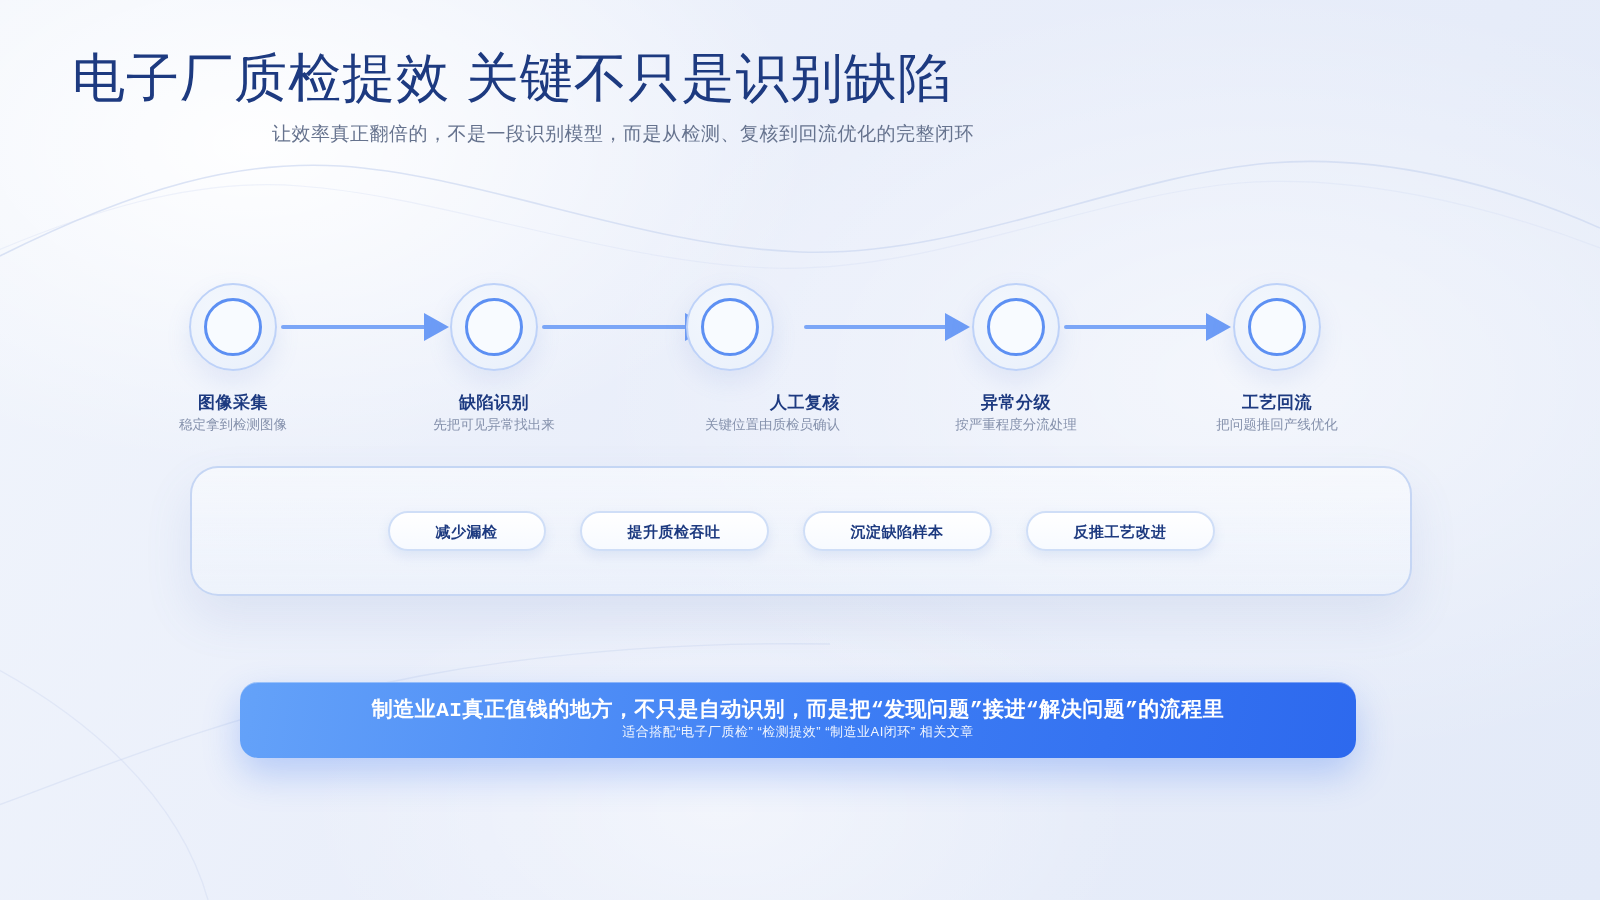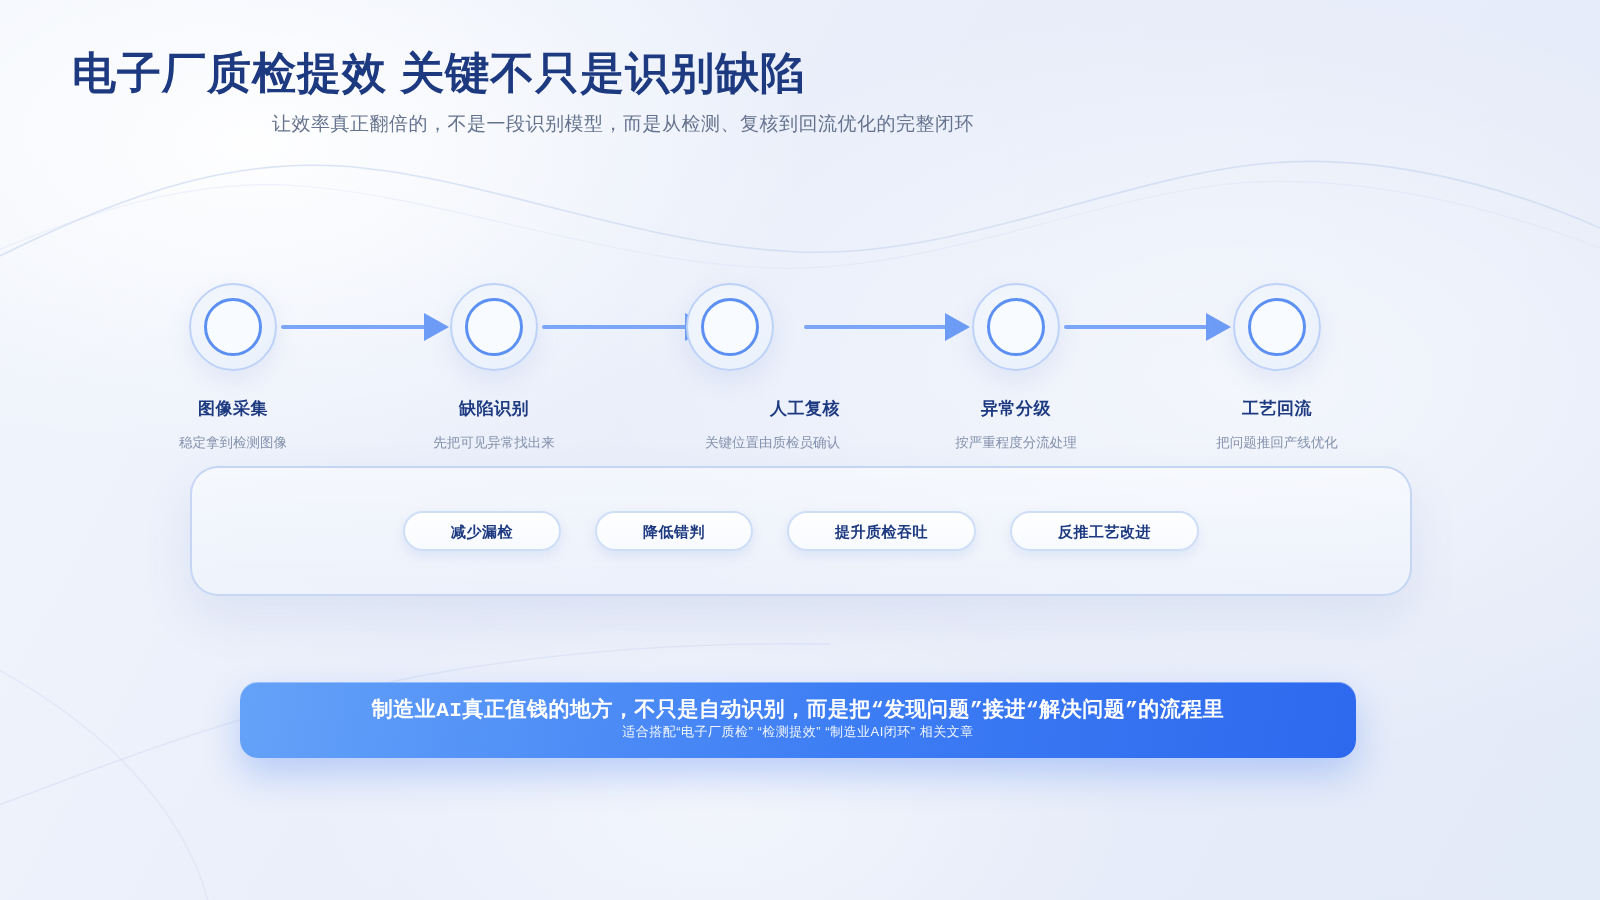--- a/index.html
+++ b/index.html
@@ -15,21 +15,21 @@
       radial-gradient(900px 520px at 16% 16%, rgba(255,255,255,.95), rgba(255,255,255,0) 62%),
       radial-gradient(1100px 650px at 78% 42%, rgba(255,255,255,.55), rgba(255,255,255,0) 60%),
       radial-gradient(700px 400px at 45% 90%, rgba(255,255,255,.45), rgba(255,255,255,0) 60%),
       linear-gradient(118deg,#f1f5fc 0%,#e9eefa 45%,#e3eaf8 100%);
   }
   .bg-decor{position:absolute;left:0;top:0;width:1600px;height:900px;pointer-events:none;}
 
   
   .hd{position:absolute;left:72px;top:48px;width:1100px;}
   .hd h1{
-    margin:0;font-size:44px;line-height:1.15;font-weight:700;
+    margin:0;font-size:53px;line-height:1.15;font-weight:400;
     color:#1d3a80;letter-spacing:1px;
   }
   .hd p{
     margin:12px 0 0 2px;font-size:19px;color:#66738e;letter-spacing:.5px;text-align:center;
   }
 
   
   .step{position:absolute;top:283px;width:220px;text-align:center;}
   .node{
     width:88px;height:88px;margin:0 auto;border-radius:50%;
@@ -37,22 +37,22 @@
     background:radial-gradient(circle at 38% 32%, #f3f7fd, #e9f0fb);
     box-shadow:0 10px 24px rgba(110,140,210,.14);
     display:flex;align-items:center;justify-content:center;
     box-sizing:border-box;
   }
   .node .inner{
     width:58px;height:58px;border-radius:50%;
     border:3px solid #5d90f3;background:#f8fbff;
     box-sizing:border-box;
   }
-  .step-title{margin-top:26px;font-size:17px;font-weight:700;color:#1d3a80;letter-spacing:.5px;}
-  .step-desc{margin-top:14px;font-size:13.5px;color:#8591ac;}
+  .step-title{margin-top:20px;font-size:17px;font-weight:700;color:#1d3a80;letter-spacing:.5px;}
+  .step-desc{margin-top:2px;font-size:13.5px;color:#8591ac;}
 
   
   .arrow{position:absolute;top:313px;height:28px;}
   .arrow .shaft{
     position:absolute;left:0;top:12px;height:4px;border-radius:2px;
     background:#7ba6f7;
   }
   .arrow .head{
     position:absolute;top:0;width:0;height:0;
     border-top:14px solid transparent;
@@ -170,22 +170,22 @@
           <div class="inner"></div>
         </div>
       <div class="step-title">工艺回流</div>
       <div class="step-desc">把问题推回产线优化</div>
     </div>
 
   </div>
 
   <div class="benefits">
     <div class="pill">减少漏检</div>
-    <div class="pill">降低错判</div>
     <div class="pill">提升质检吞吐</div>
+    <div class="pill">沉淀缺陷样本</div>
     <div class="pill">反推工艺改进</div>
   </div>
 
   <div class="banner">
     <div class="headline">制造业AI真正值钱的地方，不只是自动识别，而是把“发现问题”接进“解决问题”的流程里</div>
     <div class="note">适合搭配“电子厂质检” “检测提效” “制造业AI闭环” 相关文章</div>
   </div>
 
 </div>
 

